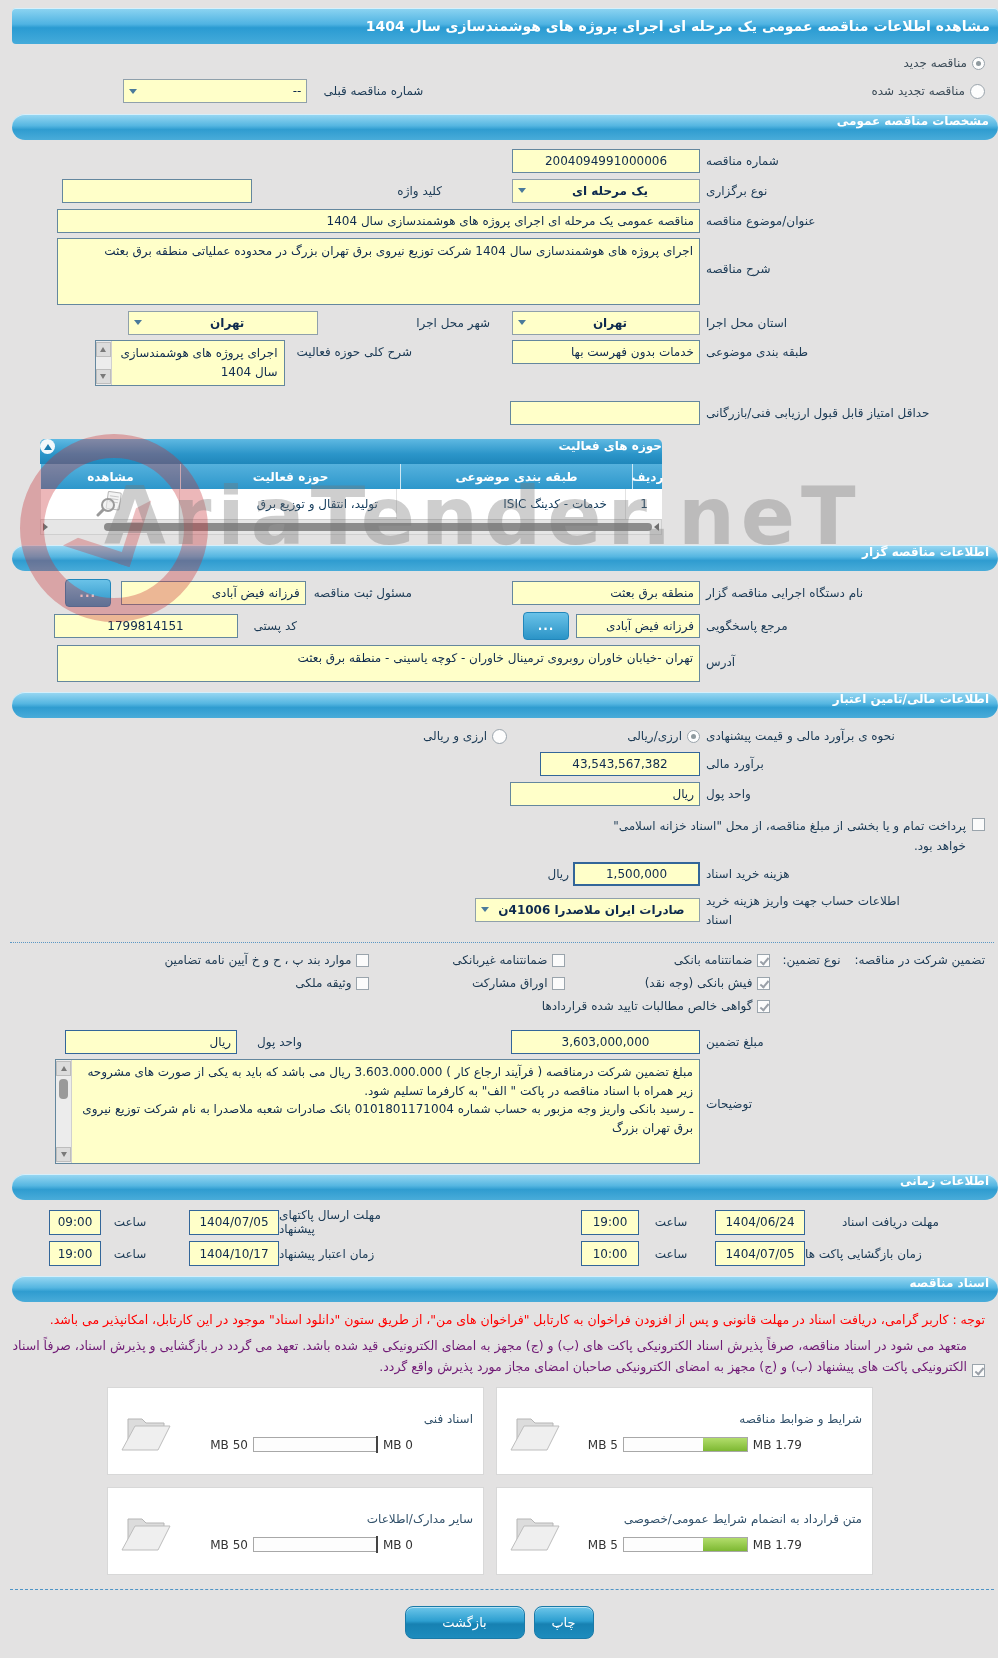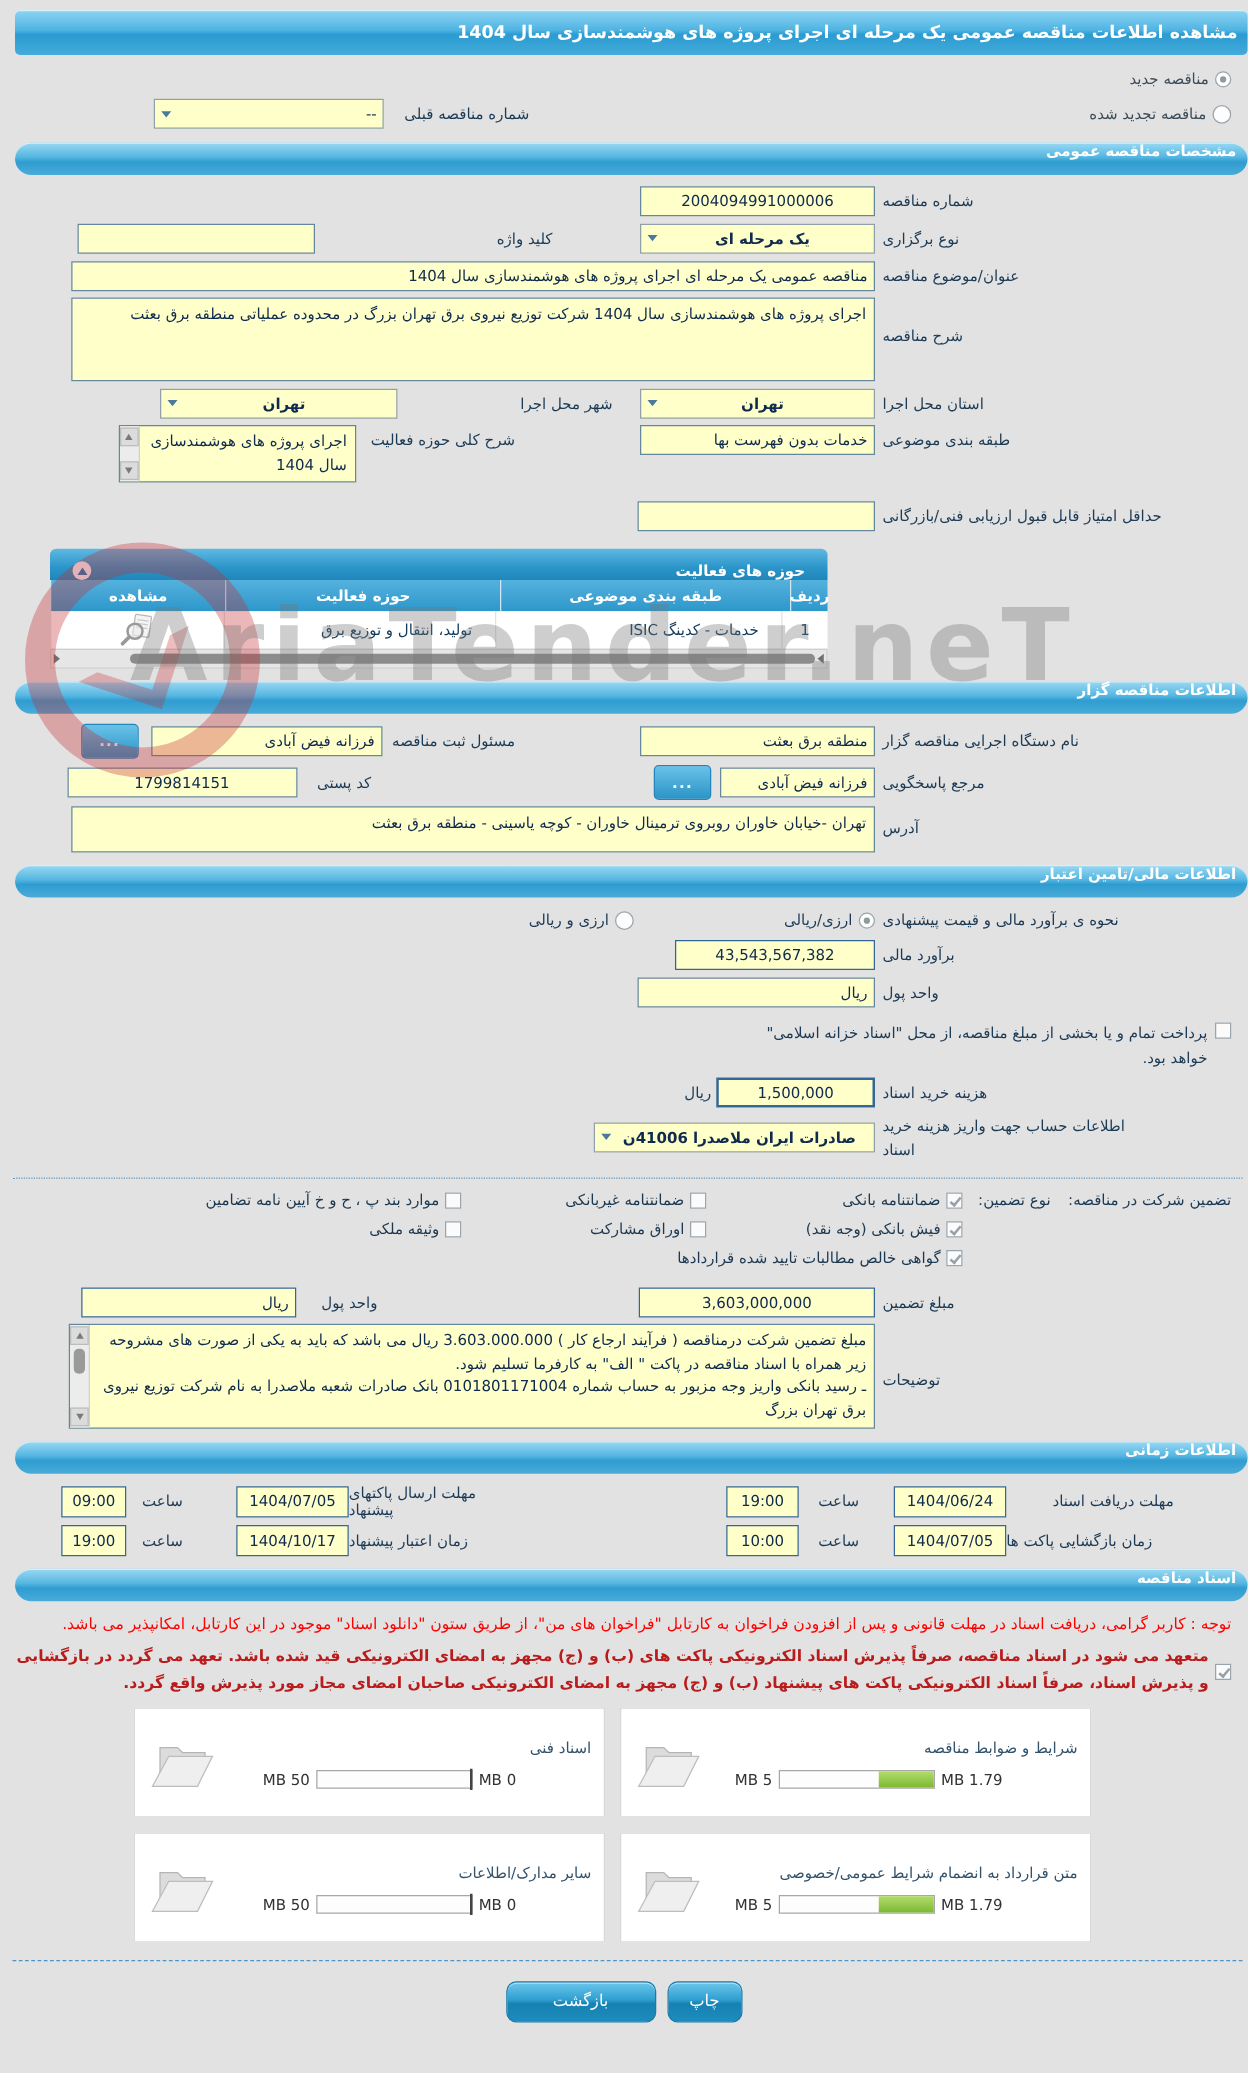--- a/index.html
+++ b/index.html
@@ -60,21 +60,21 @@
   .dots{
     width:44px;height:26px;border-radius:4px;border:1px solid #2286ba;flex:none;
     background:linear-gradient(#6ac2e8,#2b94c7);color:#fff;font-weight:bold;
     display:flex;align-items:center;justify-content:center;letter-spacing:1px;
   }
   
   .panel{width:622px;margin:14px 336px 4px 0}
   .phead{
     height:25px;border-radius:5px 5px 0 0;
     background:linear-gradient(#5fb9e2,#2b95c9 60%,#1f86ba);
-    display:flex;align-items:flex-end;padding:0 18px;color:#fff;font-weight:bold;
+    display:flex;align-items:flex-start;padding:0 0;color:#fff;font-weight:bold;
   }
   .phead .collapse{
     margin-right:auto;width:15px;height:15px;border-radius:50%;background:#f2f8fb;
     display:flex;align-items:center;justify-content:center;flex:none;
   }
   .tri-up-b{width:0;height:0;border-left:4px solid transparent;border-right:4px solid transparent;border-bottom:6px solid #1c7db0}
   .thead{display:flex;background:linear-gradient(#55b1dd,#2d97cb);color:#fff;font-weight:bold;height:25px}
   .thead .c{display:flex;align-items:center;justify-content:center;border-left:1px solid #cfe8f4;box-sizing:border-box}
   .trow{display:flex;background:#fff;height:30px;color:#123a5a}
   .trow .c{display:flex;align-items:center;border-left:1px solid #e2e2e2;box-sizing:border-box;padding:0 18px}
@@ -89,21 +89,21 @@
   
   .g-row{display:flex;align-items:flex-start;margin:10px 13px 0 0}
   .g-col{display:flex;flex-direction:column;gap:9px;flex:none}
   .g-item{display:flex;align-items:center;white-space:nowrap}
   .divider{border-top:1px dotted #5b97c4;margin:12px 4px 10px 10px}
   .divider2{border-top:1px dashed #4e94c6;margin:14px 4px 12px 10px}
   
   .dt{border:1px solid #336699;background:#ffffc9;height:25px;box-sizing:border-box;display:flex;align-items:center;justify-content:center;color:#0e2a4e;flex:none}
   
   .notice{color:#f00;margin:8px 13px 4px 10px;line-height:1.6;font-size:12.5px}
-  .pledge{display:flex;align-items:center;margin:6px 13px 6px 10px;font-weight:bold;color:#b91c1c;line-height:1.65;font-size:12.5px}
+  .pledge{display:flex;align-items:flex-end;margin:6px 13px 6px 10px;font-weight:normal;color:#701a75;line-height:1.65;font-size:12.5px}
   .cards{width:766px;margin:10px 125px 0 0;display:grid;grid-template-columns:1fr 1fr;gap:12px}
   .card{background:#fff;border:1px solid #d8d8d8;height:88px;display:flex;align-items:center;padding:6px 10px;box-sizing:border-box}
   .card .txt{flex:1;display:flex;flex-direction:column;gap:11px;padding-top:2px}
   .card .ctitle{color:#33526b}
   .prog{display:flex;align-items:center;margin-right:60px;color:#333}
   .track{width:125px;height:15px;border:1px solid #a8a8a8;background:#fdfdfd;position:relative;margin:0 5px;flex:none;box-sizing:border-box}
   .fill{position:absolute;right:0;top:0;bottom:0;background:linear-gradient(#b2dd6b,#7db832)}
   .notch{position:absolute;right:-1px;top:-2px;bottom:-2px;width:2px;background:#444}
   .folder{flex:none;margin-right:8px}
   
@@ -380,21 +380,21 @@
     <span class="lblR">مبلغ تضمین</span>
     <div class="inp strong center" style="width:189px">3,603,000,000</div>
     <span class="sp" style="width:209px"></span>
     <span class="lbl">واحد پول</span>
     <span class="sp" style="width:20px"></span>
     <div class="inp strong bold" style="width:172px">ریال</div>
   </div>
 
   <div class="fr top">
     <span class="lblR" style="padding-top:38px">توضیحات</span>
-    <div class="tbox" style="width:645px;height:84px">
+    <div class="tbox" style="width:645px;height:105px">
       <div class="ttext">مبلغ تضمین شرکت درمناقصه ( فرآیند ارجاع کار ) 3.603.000.000 ریال می باشد که باید به یکی از صورت های مشروحه زیر همراه با اسناد مناقصه در پاکت " الف" به کارفرما تسلیم شود.
 ـ رسید بانکی واریز وجه مزبور به حساب شماره 0101801171004 بانک صادرات شعبه ملاصدرا به نام شرکت توزیع نیروی برق تهران بزرگ</div>
       <div class="vsb">
         <span class="vbtn">
             <span class="tri-up-s"></span>
           </span>
         <span class="vthumb"></span>
         <span class="vfill"></span>
         <span class="vbtn">
             <span class="tri-dn-s"></span>

